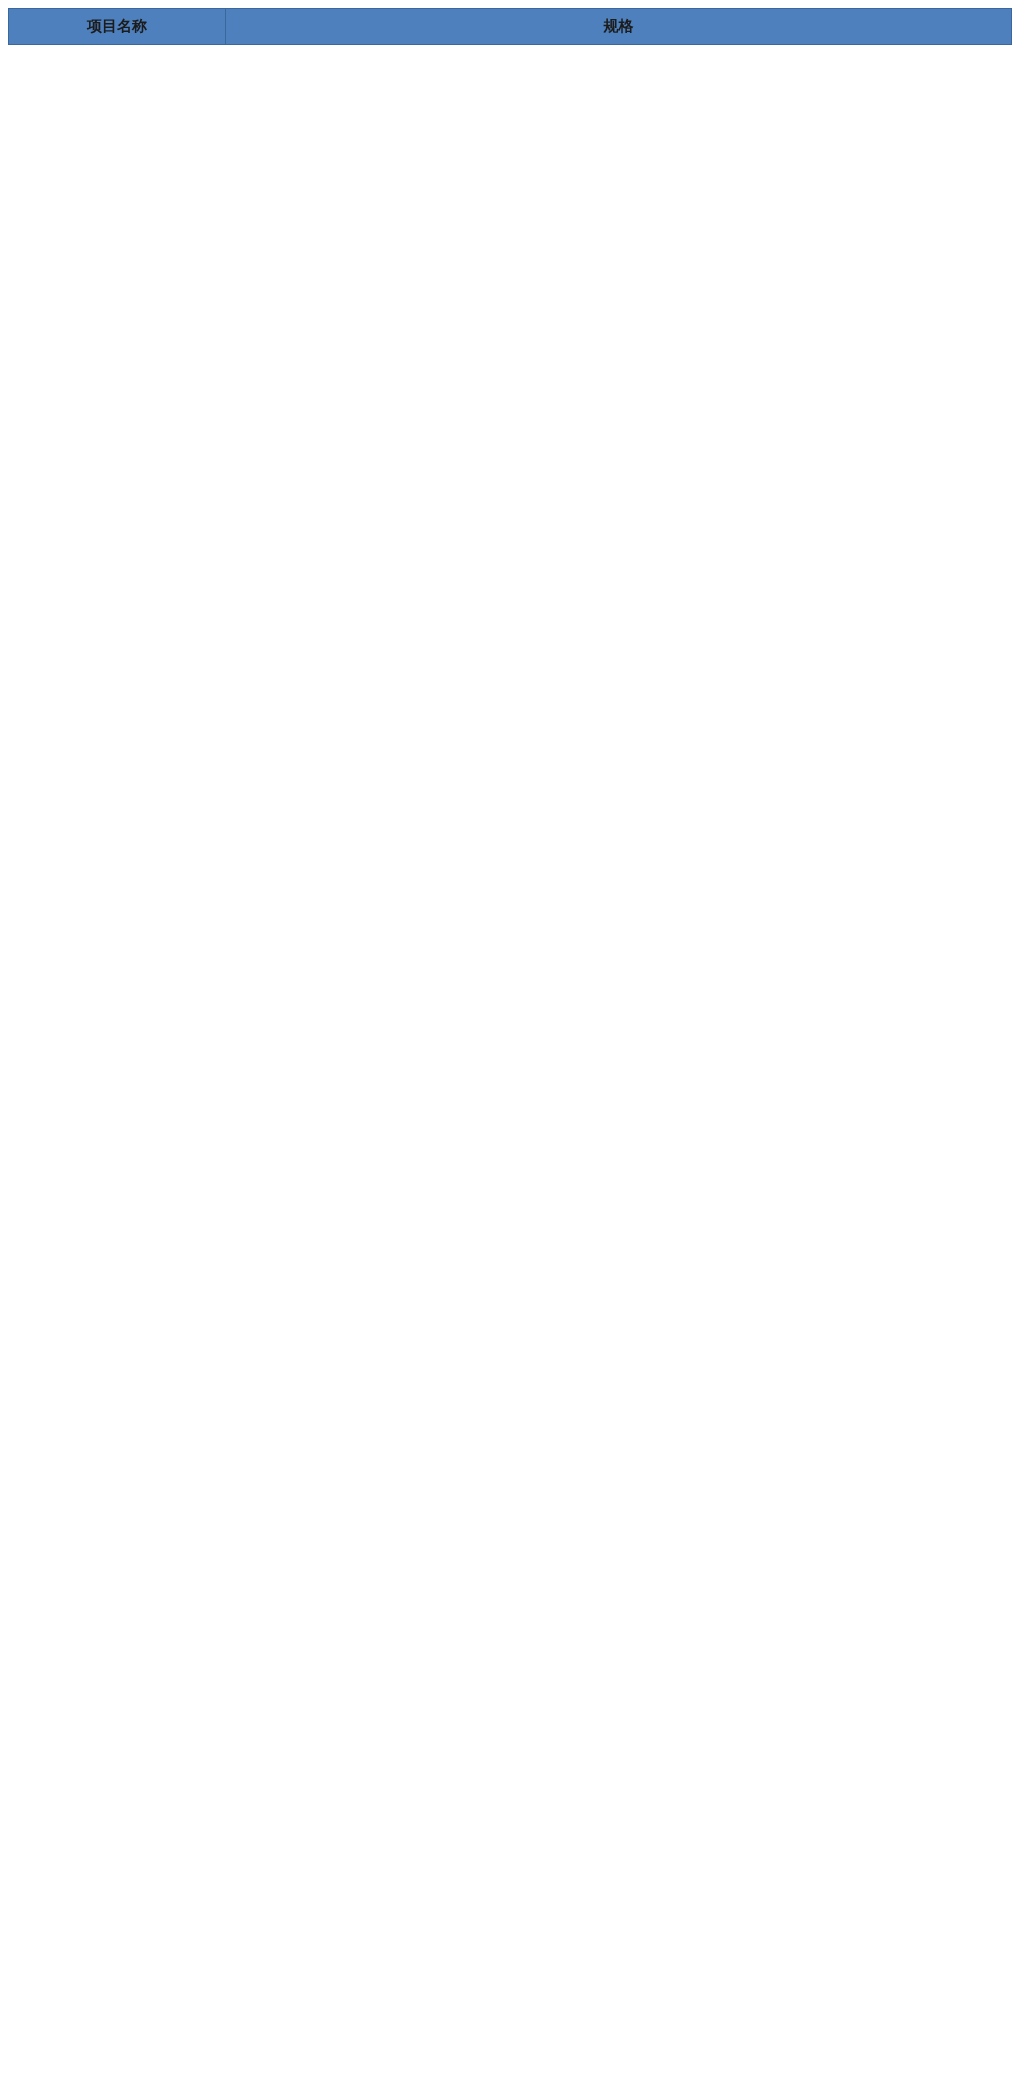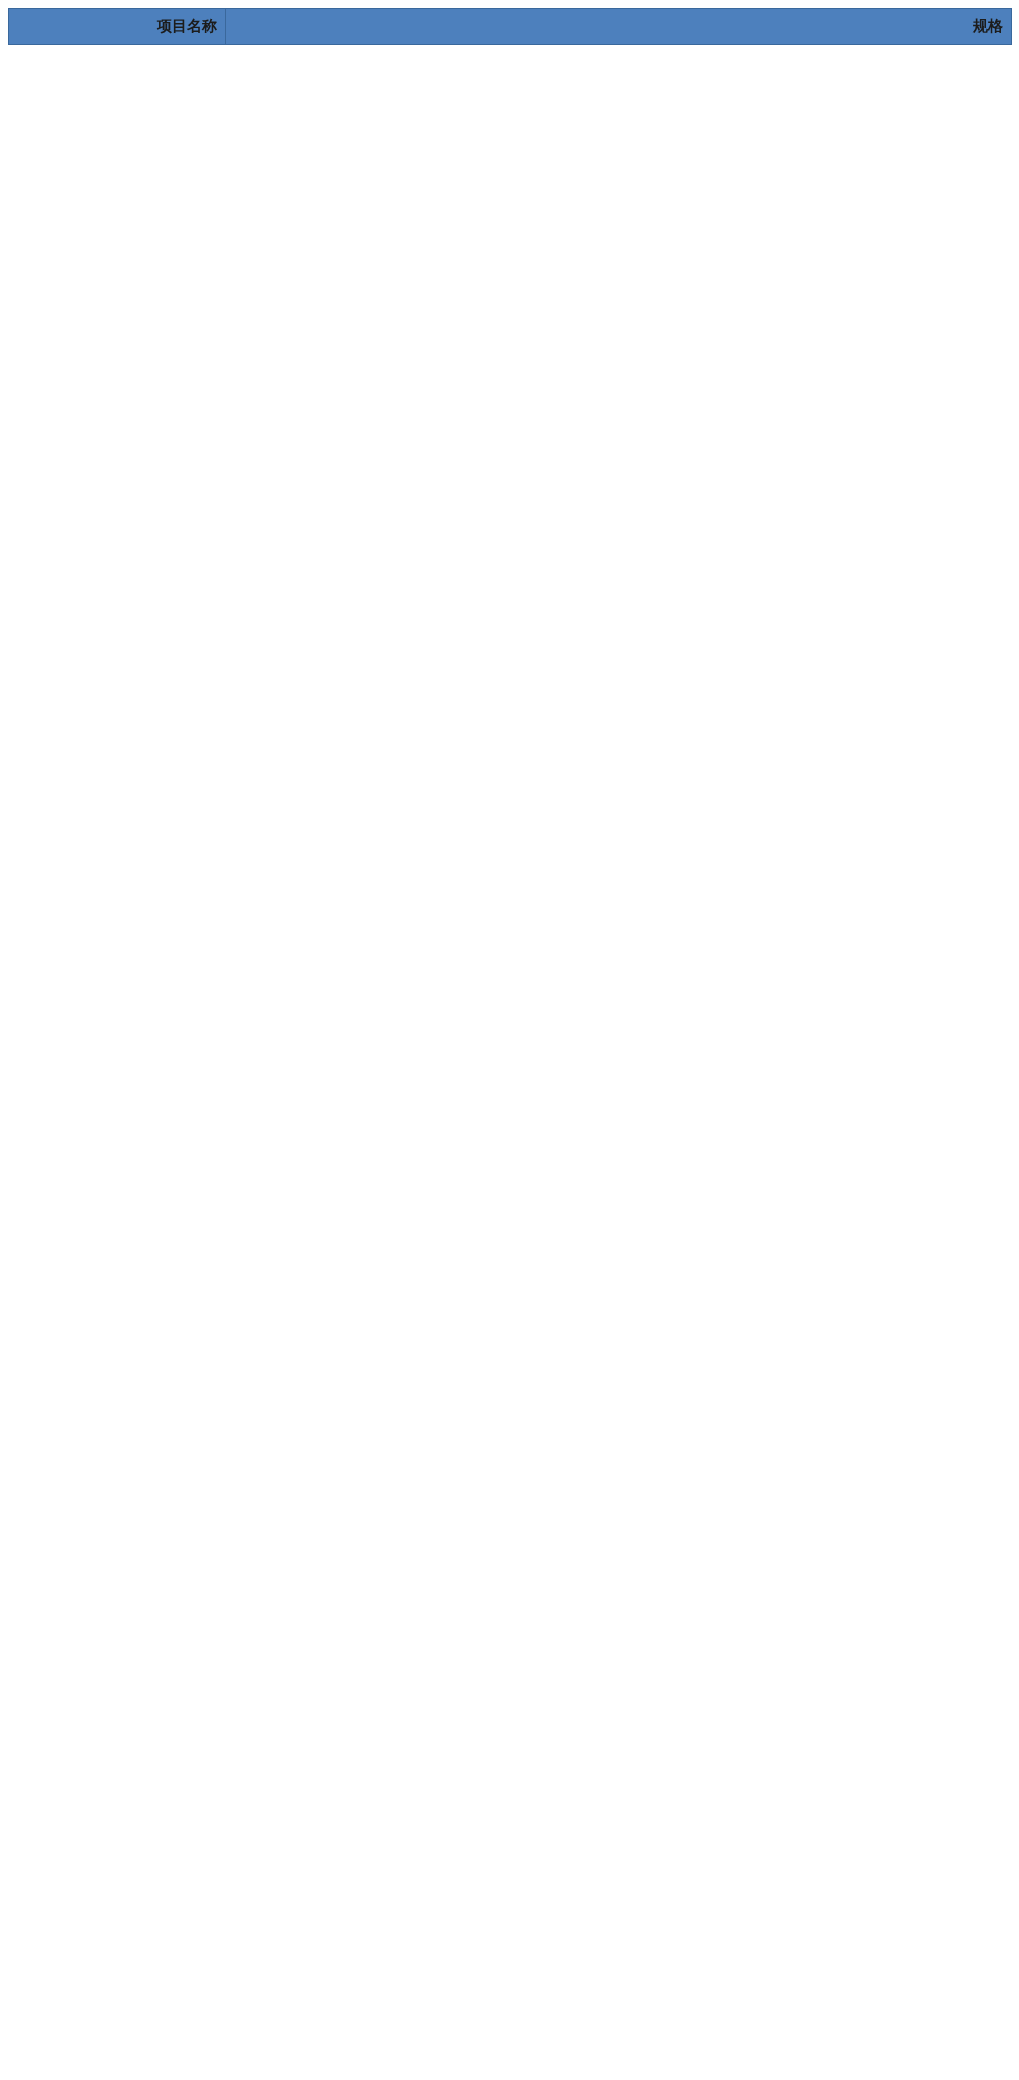--- a/index.html
+++ b/index.html
@@ -19,21 +19,21 @@
     border-collapse: collapse;
     width: 1003px;
     table-layout: fixed;
   }
   table.spec th {
     background: #4d80bd;
     color: #1c1c1c;
     font-size: 15px;
     font-weight: 600;
     height: 36px;
-    text-align: right;
+    text-align: center;
     vertical-align: middle;
     border: 1px solid #3a689c;
     padding: 2px 8px;
     box-sizing: border-box;
   }
   table.spec th + th {
     border-left: 1px solid #c9d6e6;
   }
   table.spec col.c-item { width: 217px; }
   table.spec col.c-spec { width: 786px; }

